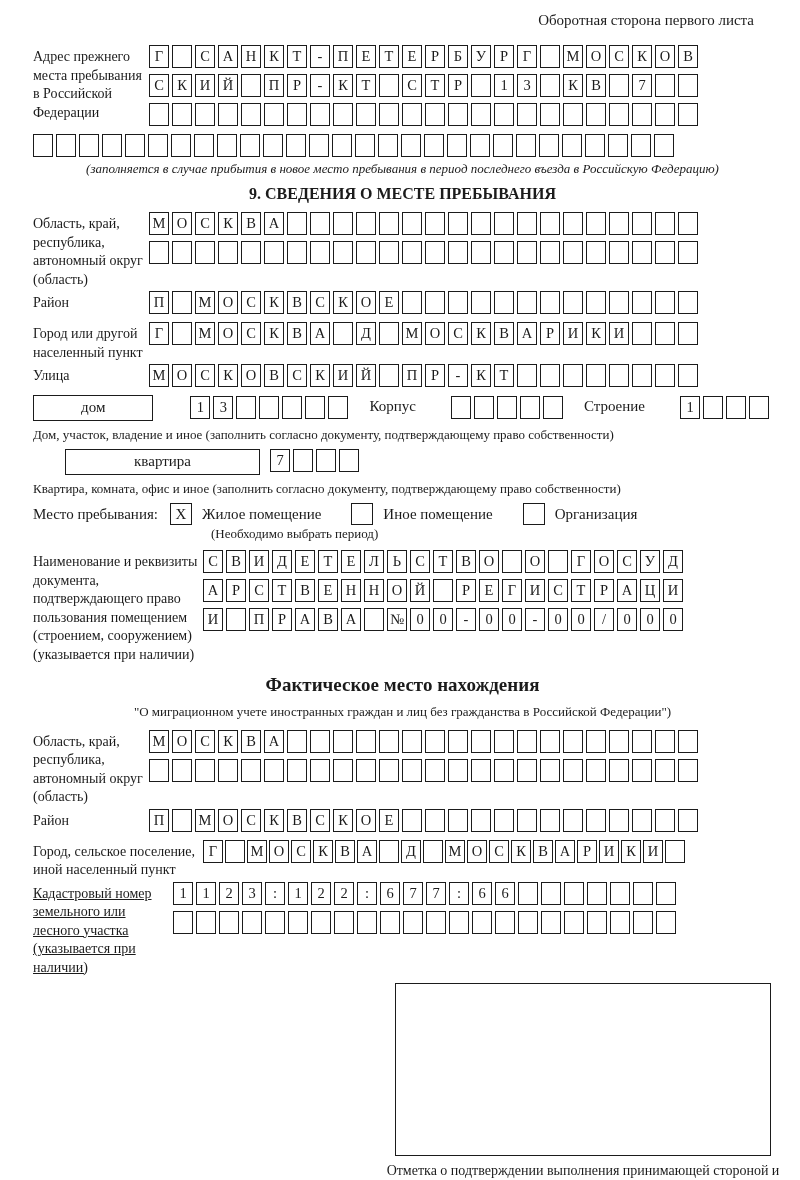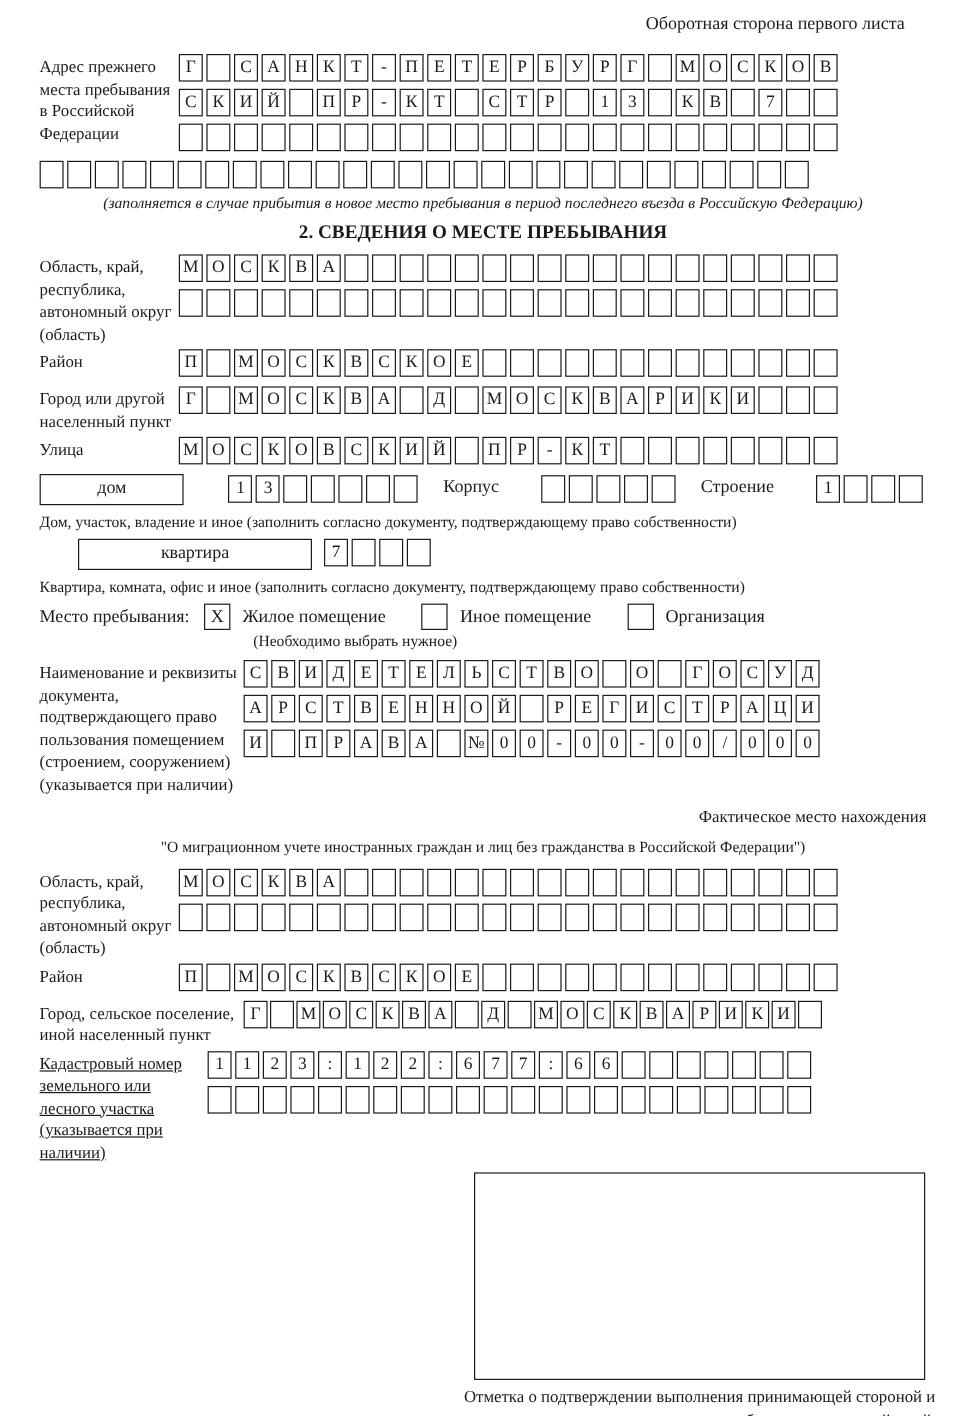--- a/index.html
+++ b/index.html
@@ -53,21 +53,21 @@
 
   .mestorow { display:flex; align-items:center; margin:4px 0 1px; }
   .checkbox {
     display:inline-block; width:22px; height:22px;
     border:1.6px solid #1b1b1b; text-align:center; line-height:20px;
     font-size:15px; margin:0 10px 0 12px; flex:0 0 22px;
   }
   .opt-gap { margin-left:30px; }
   .mesto-note { font-size:13px; margin:0 0 8px 178px; }
 
-  .fact-title { text-align:right; font-weight:normal; font-size:14px; margin:10px 0 7px; }
+  .fact-title { text-align:center; font-weight:bold; font-size:19px; margin:10px 0 7px; }
   .fact-note { text-align:center; font-size:13px; line-height:17.5px; }
   .fact-note-block { margin-bottom:9px; }
 
   .stamp-area { margin-left:360px; margin-top:6px; width:400px; }
   .stamp-box { width:376px; height:173px; border:1.6px solid #1b1b1b; margin-left:2px; }
   .stamp-caption {
     width:400px; margin-left:-10px; margin-top:5px;
     text-align:center; font-size:14px; line-height:19.5px;
   }
 </style>
@@ -80,21 +80,21 @@
   <div class="flabel">Адрес прежнего места пребывания в Российской Федерации</div>
   <div class="frows">
     <div class="cellrow"><span class="cell">Г</span><span class="cell"></span><span class="cell">С</span><span class="cell">А</span><span class="cell">Н</span><span class="cell">К</span><span class="cell">Т</span><span class="cell">-</span><span class="cell">П</span><span class="cell">Е</span><span class="cell">Т</span><span class="cell">Е</span><span class="cell">Р</span><span class="cell">Б</span><span class="cell">У</span><span class="cell">Р</span><span class="cell">Г</span><span class="cell"></span><span class="cell">М</span><span class="cell">О</span><span class="cell">С</span><span class="cell">К</span><span class="cell">О</span><span class="cell">В</span></div>
     <div class="cellrow"><span class="cell">С</span><span class="cell">К</span><span class="cell">И</span><span class="cell">Й</span><span class="cell"></span><span class="cell">П</span><span class="cell">Р</span><span class="cell">-</span><span class="cell">К</span><span class="cell">Т</span><span class="cell"></span><span class="cell">С</span><span class="cell">Т</span><span class="cell">Р</span><span class="cell"></span><span class="cell">1</span><span class="cell">3</span><span class="cell"></span><span class="cell">К</span><span class="cell">В</span><span class="cell"></span><span class="cell">7</span><span class="cell"></span><span class="cell"></span></div>
     <div class="cellrow"><span class="cell"></span><span class="cell"></span><span class="cell"></span><span class="cell"></span><span class="cell"></span><span class="cell"></span><span class="cell"></span><span class="cell"></span><span class="cell"></span><span class="cell"></span><span class="cell"></span><span class="cell"></span><span class="cell"></span><span class="cell"></span><span class="cell"></span><span class="cell"></span><span class="cell"></span><span class="cell"></span><span class="cell"></span><span class="cell"></span><span class="cell"></span><span class="cell"></span><span class="cell"></span><span class="cell"></span></div>
   </div>
 </div>
 <div class="cellrow fullrow"><span class="cell"></span><span class="cell"></span><span class="cell"></span><span class="cell"></span><span class="cell"></span><span class="cell"></span><span class="cell"></span><span class="cell"></span><span class="cell"></span><span class="cell"></span><span class="cell"></span><span class="cell"></span><span class="cell"></span><span class="cell"></span><span class="cell"></span><span class="cell"></span><span class="cell"></span><span class="cell"></span><span class="cell"></span><span class="cell"></span><span class="cell"></span><span class="cell"></span><span class="cell"></span><span class="cell"></span><span class="cell"></span><span class="cell"></span><span class="cell"></span><span class="cell"></span></div>
 <div class="addr-note">(заполняется в случае прибытия в новое место пребывания в период последнего въезда в Российскую Федерацию)</div>
 
-<div class="sec-title">2. СВЕДЕНИЯ О МЕСТЕ ПРЕБЫВАНИЯ</div>
+<div class="sec-title">9. СВЕДЕНИЯ О МЕСТЕ ПРЕБЫВАНИЯ</div>
 
 <div class="field">
   <div class="flabel">Область, край, республика, автономный округ (область)</div>
   <div class="frows">
     <div class="cellrow"><span class="cell">М</span><span class="cell">О</span><span class="cell">С</span><span class="cell">К</span><span class="cell">В</span><span class="cell">А</span><span class="cell"></span><span class="cell"></span><span class="cell"></span><span class="cell"></span><span class="cell"></span><span class="cell"></span><span class="cell"></span><span class="cell"></span><span class="cell"></span><span class="cell"></span><span class="cell"></span><span class="cell"></span><span class="cell"></span><span class="cell"></span><span class="cell"></span><span class="cell"></span><span class="cell"></span><span class="cell"></span></div>
     <div class="cellrow"><span class="cell"></span><span class="cell"></span><span class="cell"></span><span class="cell"></span><span class="cell"></span><span class="cell"></span><span class="cell"></span><span class="cell"></span><span class="cell"></span><span class="cell"></span><span class="cell"></span><span class="cell"></span><span class="cell"></span><span class="cell"></span><span class="cell"></span><span class="cell"></span><span class="cell"></span><span class="cell"></span><span class="cell"></span><span class="cell"></span><span class="cell"></span><span class="cell"></span><span class="cell"></span><span class="cell"></span></div>
   </div>
 </div>
 
 <div class="field">
@@ -136,21 +136,21 @@
 
 <div class="mestorow">
   <span>Место пребывания:</span>
   <span class="checkbox">X</span>
   <span>Жилое помещение</span>
   <span class="checkbox opt-gap"></span>
   <span>Иное помещение</span>
   <span class="checkbox opt-gap"></span>
   <span>Организация</span>
 </div>
-<div class="mesto-note">(Необходимо выбрать нужное)</div>
+<div class="mesto-note">(Необходимо выбрать период)</div>
 
 <div class="field">
   <div class="flabel wide">Наименование и реквизиты документа, подтверждающего право пользования помещением (строением, сооружением) (указывается при наличии)</div>
   <div class="frows">
     <div class="cellrow"><span class="cell">С</span><span class="cell">В</span><span class="cell">И</span><span class="cell">Д</span><span class="cell">Е</span><span class="cell">Т</span><span class="cell">Е</span><span class="cell">Л</span><span class="cell">Ь</span><span class="cell">С</span><span class="cell">Т</span><span class="cell">В</span><span class="cell">О</span><span class="cell"></span><span class="cell">О</span><span class="cell"></span><span class="cell">Г</span><span class="cell">О</span><span class="cell">С</span><span class="cell">У</span><span class="cell">Д</span></div>
     <div class="cellrow"><span class="cell">А</span><span class="cell">Р</span><span class="cell">С</span><span class="cell">Т</span><span class="cell">В</span><span class="cell">Е</span><span class="cell">Н</span><span class="cell">Н</span><span class="cell">О</span><span class="cell">Й</span><span class="cell"></span><span class="cell">Р</span><span class="cell">Е</span><span class="cell">Г</span><span class="cell">И</span><span class="cell">С</span><span class="cell">Т</span><span class="cell">Р</span><span class="cell">А</span><span class="cell">Ц</span><span class="cell">И</span></div>
     <div class="cellrow"><span class="cell">И</span><span class="cell"></span><span class="cell">П</span><span class="cell">Р</span><span class="cell">А</span><span class="cell">В</span><span class="cell">А</span><span class="cell"></span><span class="cell">№</span><span class="cell">0</span><span class="cell">0</span><span class="cell">-</span><span class="cell">0</span><span class="cell">0</span><span class="cell">-</span><span class="cell">0</span><span class="cell">0</span><span class="cell">/</span><span class="cell">0</span><span class="cell">0</span><span class="cell">0</span></div>
   </div>
 </div>
 

